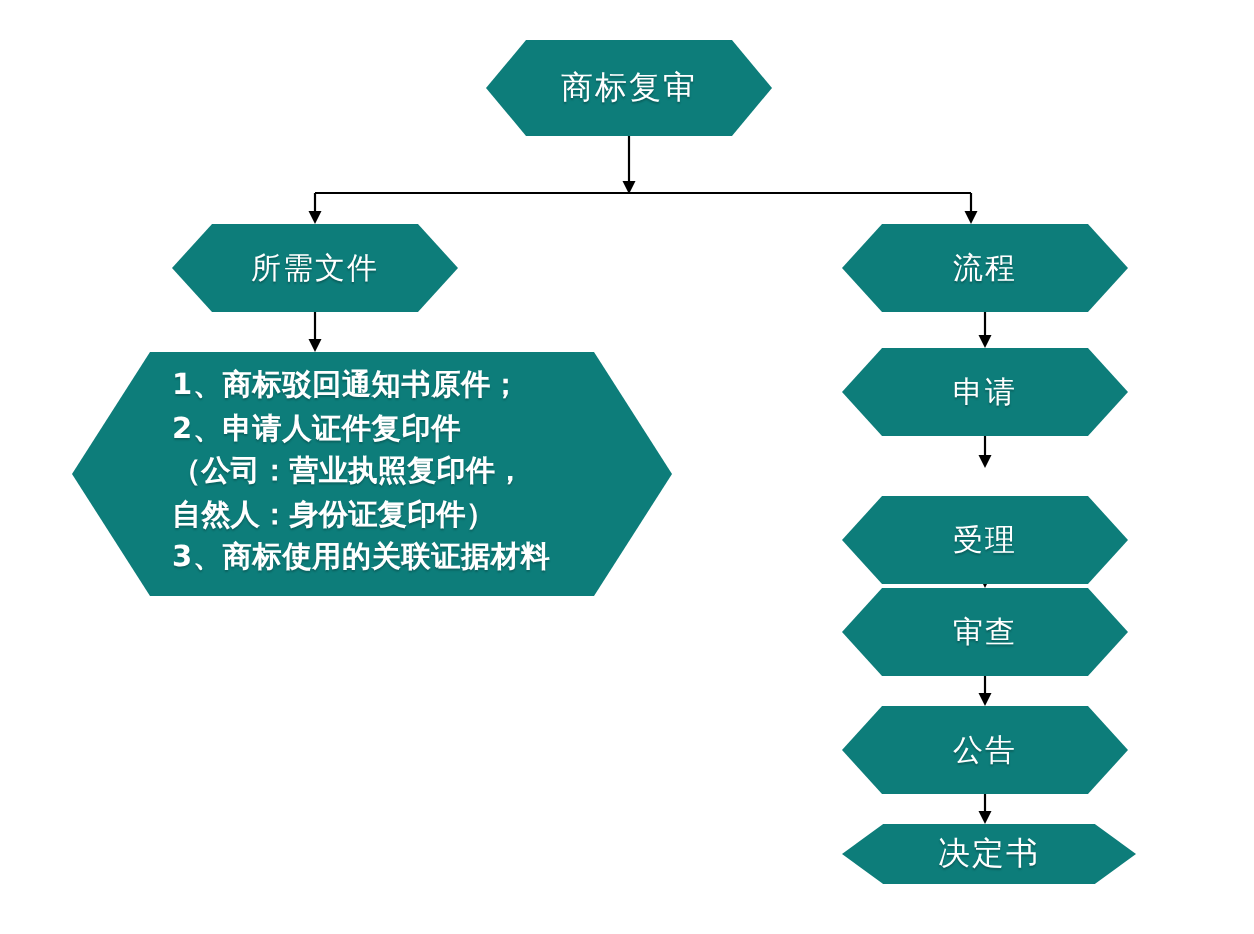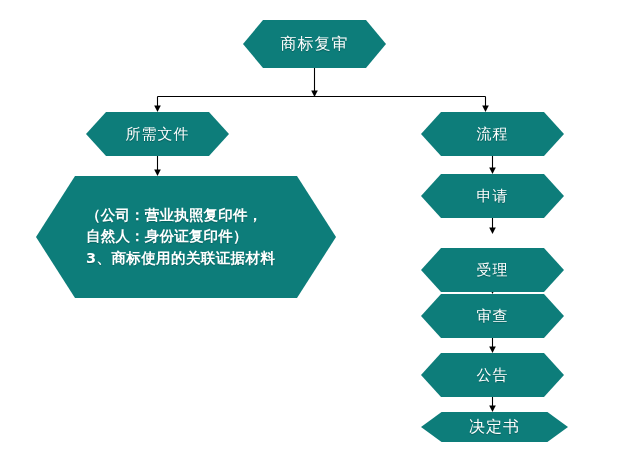--- a/index.html
+++ b/index.html
@@ -123,20 +123,22 @@
   <div class="node" id="node-docs">
     <span class="node-label">所需文件</span>
   </div>
 
   <div class="node" id="node-process">
     <span class="node-label">流程</span>
   </div>
 
   <div class="node" id="node-docs-detail">
     <div class="doc-list">
+      <div class="li-strong">1、商标驳回通知书原件；</div>
+      <div class="li-strong">2、申请人证件复印件</div>
       <div class="li-plain">（公司：营业执照复印件，</div>
       <div class="li-plain">自然人：身份证复印件）</div>
       <div class="li-strong">3、商标使用的关联证据材料</div>
     </div>
   </div>
 
   <div class="node" id="node-apply">
     <span class="node-label">申请</span>
   </div>
 

